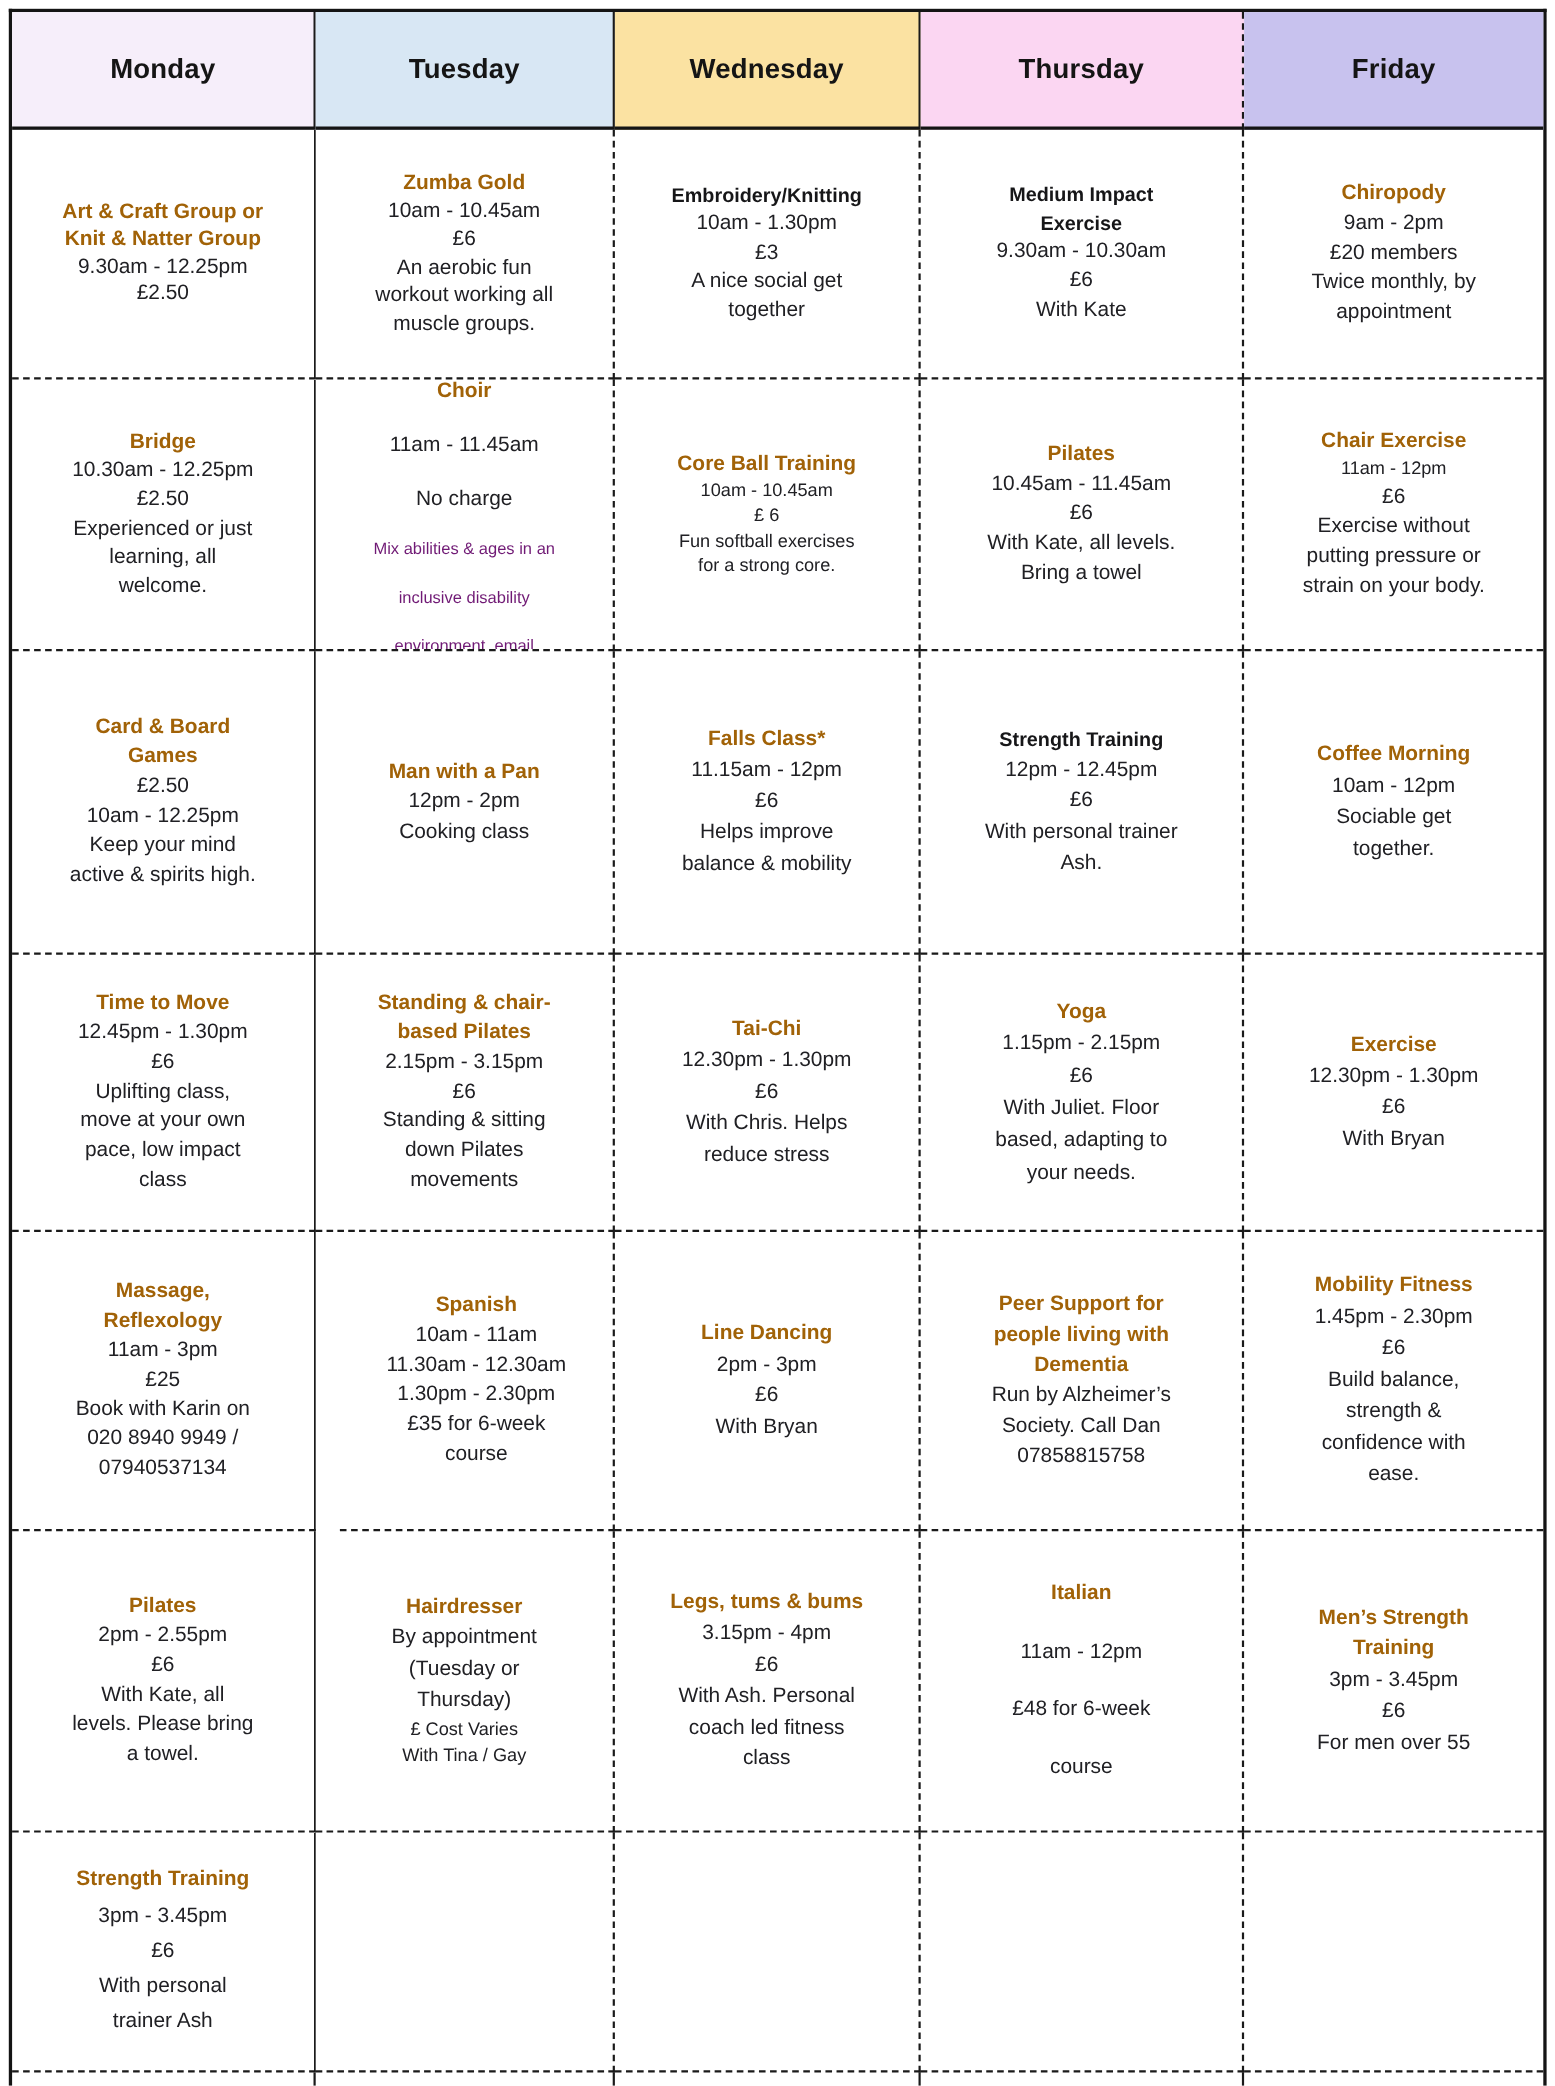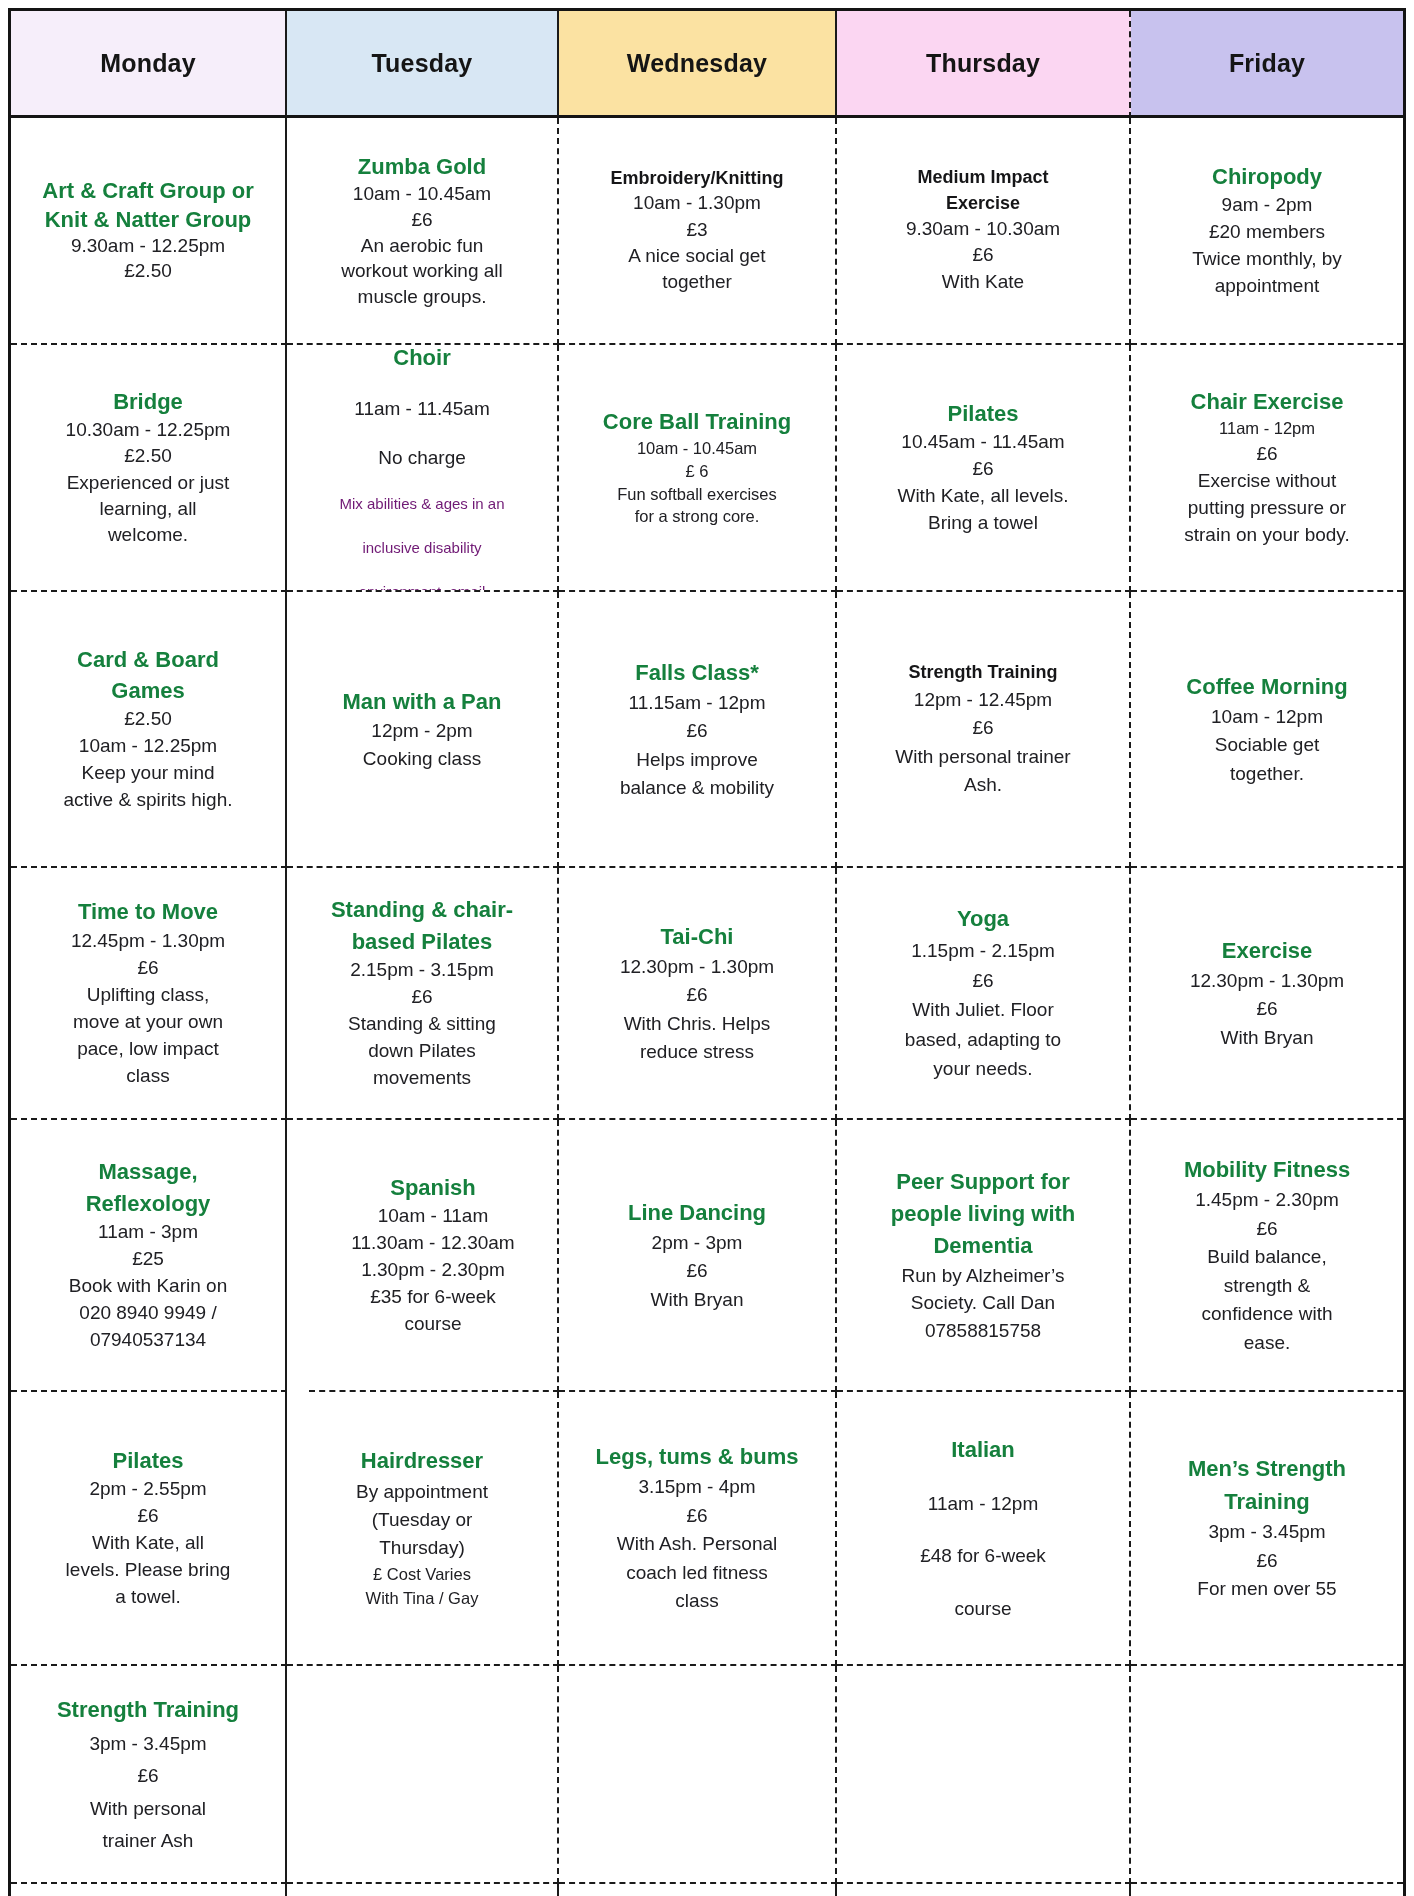--- a/index.html
+++ b/index.html
@@ -29,21 +29,21 @@
   }
   .col0{border-right-style:solid;}
   .col4{border-right:none;}
   .hdr{border-bottom:3px solid #141414;}
   .hdr.col0,.hdr.col1,.hdr.col2{border-right-style:solid;}
   .hdr.col3{border-right-style:dashed;}
   .sliver{border-bottom:none;}
   .day{
     font-size:25px;font-weight:700;color:#151515;letter-spacing:.2px;
   }
-  .l-b {font-size:22px;font-weight:700;color:#15803d;}
+  .l-b {font-size:19px;font-weight:700;color:#a16207;}
   .l-bs{font-size:18px;  font-weight:700;color:#161618;}
   .l-n {font-size:19px;color:#202024;}
   .l-ns{font-size:16.5px;color:#202024;}
   .l-s {font-size:15px;color:#701a75;}
 </style>
 </head>
 <body>
 
 <div class="frame">
   <div class="grid" id="grid">

